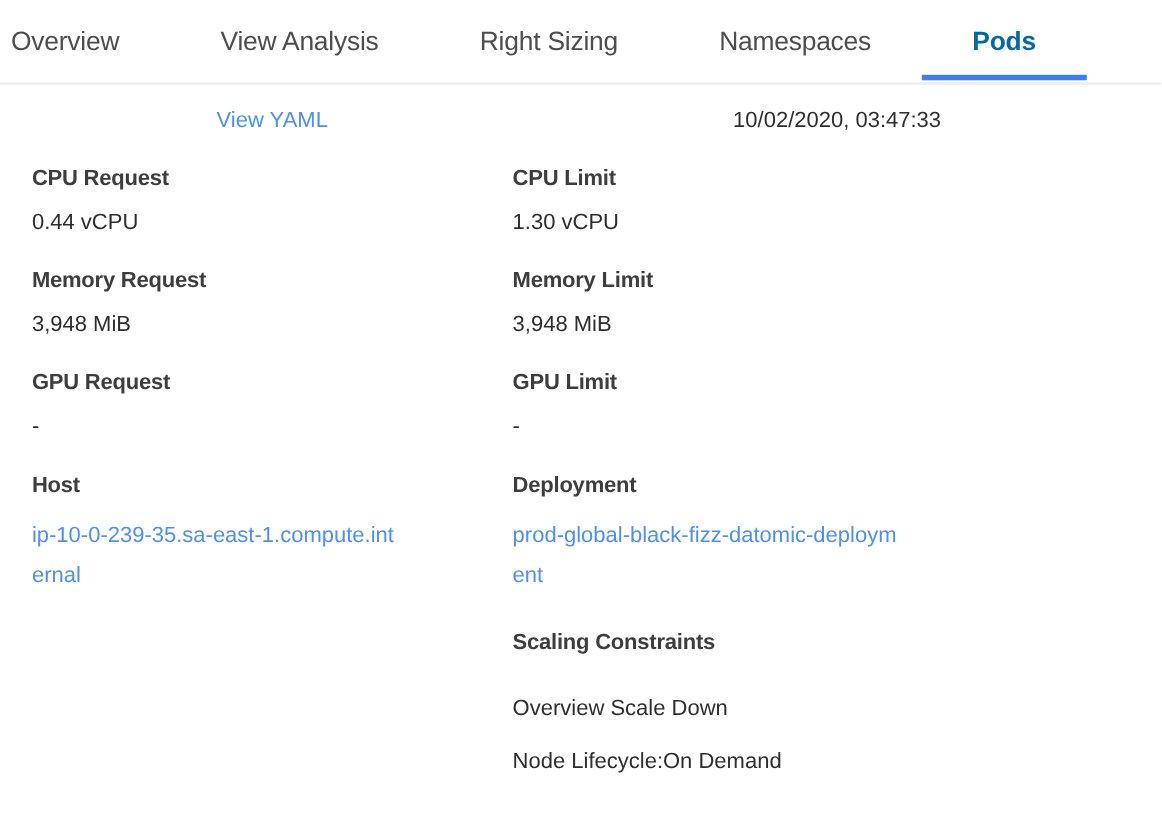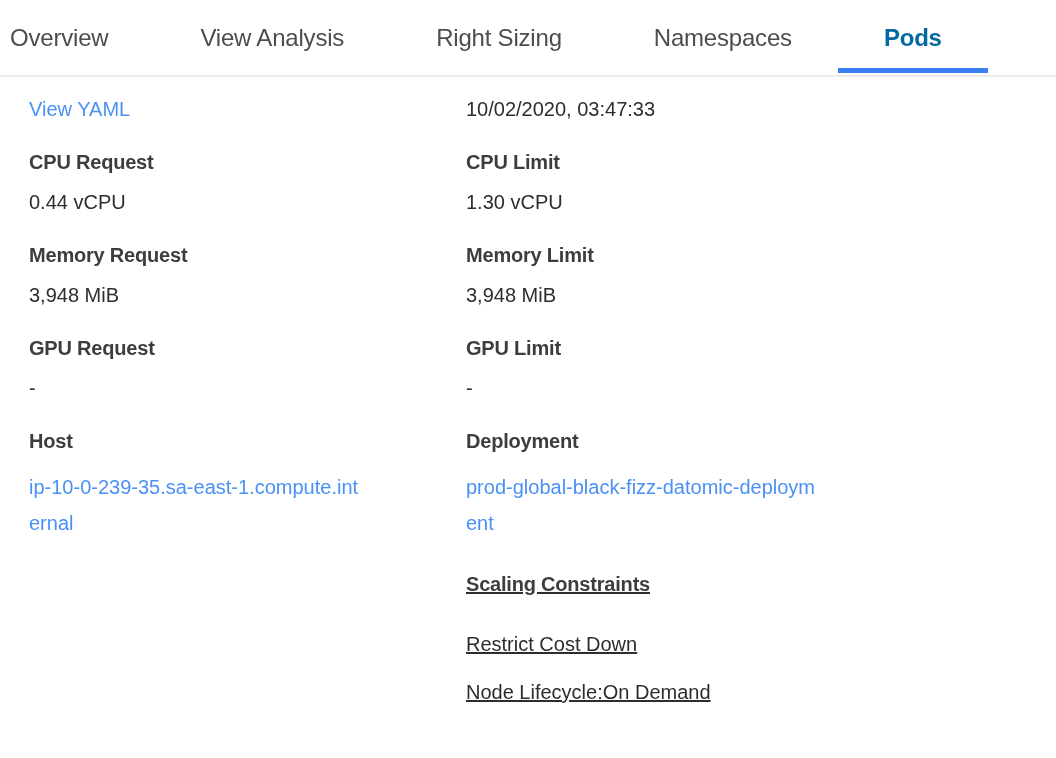--- a/index.html
+++ b/index.html
@@ -49,20 +49,21 @@
     padding: 20px 0 0 29px;
   }
   .col { display: block; }
   .col-left { width: 437px; flex: none; }
   .col-right { flex: 1; }
 
   .top-row {
     font-size: 20px;
     line-height: 24px;
     height: 24px;
+    text-align: center;
   }
 
   .group { margin-top: 30px; }
   .field-label {
     font-size: 20px;
     line-height: 23px;
     font-weight: 700;
     color: #3d3d3d;
     letter-spacing: -0.2px;
     margin-bottom: 16px;
@@ -77,21 +78,21 @@
     cursor: pointer;
     text-decoration: none;
   }
   .wrap-value {
     line-height: 36px;
     word-break: break-all;
   }
   .col-left .wrap-value { width: 330px; }
   .col-right .wrap-value { width: 352px; }
 
-  .scaling-heading { margin-top: 32px; text-decoration: underline; }
+  .scaling-heading { margin-top: 32px; }
   .constraint { font-size: 20px; line-height: 24px; color: #2d2d2d; }
   .constraint-first { margin-top: 36px; }
   .constraint-next { margin-top: 24px; }
 </style>
 </head>
 <body>
 
 <div class="tabbar">
   <div class="tab">
     <span>Overview</span>
@@ -163,17 +164,17 @@
 
     <div class="group">
       <div class="field-label">Deployment</div>
       <div class="field-value wrap-value">
         <a class="link">prod-global-black-fizz-datomic-deployment</a>
       </div>
     </div>
 
     <div class="group scaling-heading">
       <div class="field-label">Scaling Constraints</div>
-      <div class="constraint constraint-first">Restrict Cost Down</div>
+      <div class="constraint constraint-first">Overview Scale Down</div>
       <div class="constraint constraint-next">Node Lifecycle:On Demand</div>
     </div>
   </div>
 </div>
 
 </body></html>

